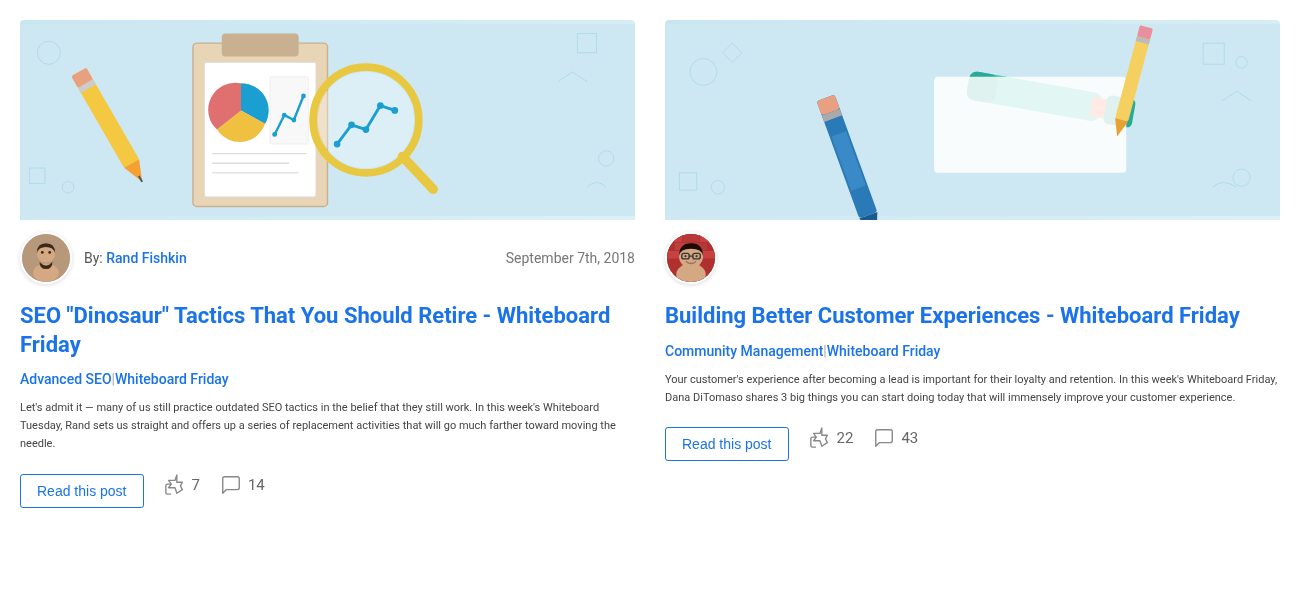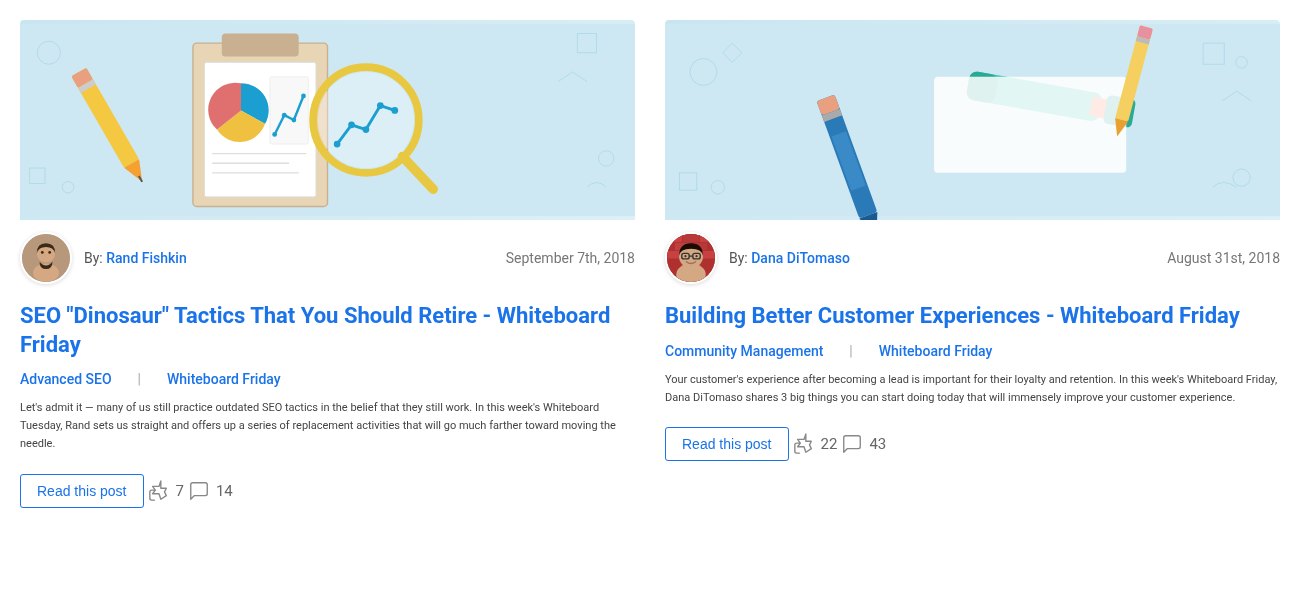--- a/index.html
+++ b/index.html
@@ -83,43 +83,43 @@
     }
     .post-title {
       font-size: 22px;
       font-weight: 700;
       color: #1a73e8;
       line-height: 1.3;
       margin: 10px 0 12px 0;
     }
     .post-categories {
       display: flex;
-      gap: 26px;
+      gap: 0;
       align-items: center;
       margin-bottom: 12px;
       font-size: 14px;
     }
     .category-link {
       color: #1a73e8;
       text-decoration: none;
       font-weight: 500;
     }
     .category-divider {
       color: #aaa;
     }
     .post-excerpt {
       font-size: 11px;
       color: #444;
       line-height: 1.65;
       margin-bottom: 20px;
     }
     .card-footer {
       display: flex;
-      align-items: center;
-      gap: 4px;
+      align-items: flex-start;
+      gap: 20px;
       padding-bottom: 10px;
     }
     .read-post-btn {
       border: 1.5px solid #1a73e8;
       color: #1a73e8;
       background: #fff;
       padding: 8px 16px;
       border-radius: 3px;
       font-size: 14px;
       cursor: pointer;
@@ -333,27 +333,20 @@
           <rect x="16" y="21" width="8" height="6" rx="2" fill="none" stroke="#333" stroke-width="1.5"></rect>
           <rect x="28" y="21" width="8" height="6" rx="2" fill="none" stroke="#333" stroke-width="1.5"></rect>
           <line x1="24" y1="24" x2="28" y2="24" stroke="#333" stroke-width="1.5"></line>
 
           <circle cx="20" cy="24" r="1.2" fill="#333"></circle>
           <circle cx="32" cy="24" r="1.2" fill="#333"></circle>
 
           <path d="M21 30 Q26 34 31 30" stroke="#a07060" stroke-width="1.5" fill="none" stroke-linecap="round"></path>
         </svg>
       </div>
-      <div class="author-meta">
-        <span>
-          <span>By:</span>
-          <a class="author-name" href="#">Dana DiTomaso</a>
-        </span>
-        <span class="post-date">August 31st, 2018</span>
-      </div>
     </div>
 
     <h2 class="post-title">Building Better Customer Experiences - Whiteboard Friday</h2>
 
     <div class="post-categories">
       <a href="#" class="category-link">Community Management</a>
       <span class="category-divider">|</span>
       <a href="#" class="category-link">Whiteboard Friday</a>
     </div>
 

